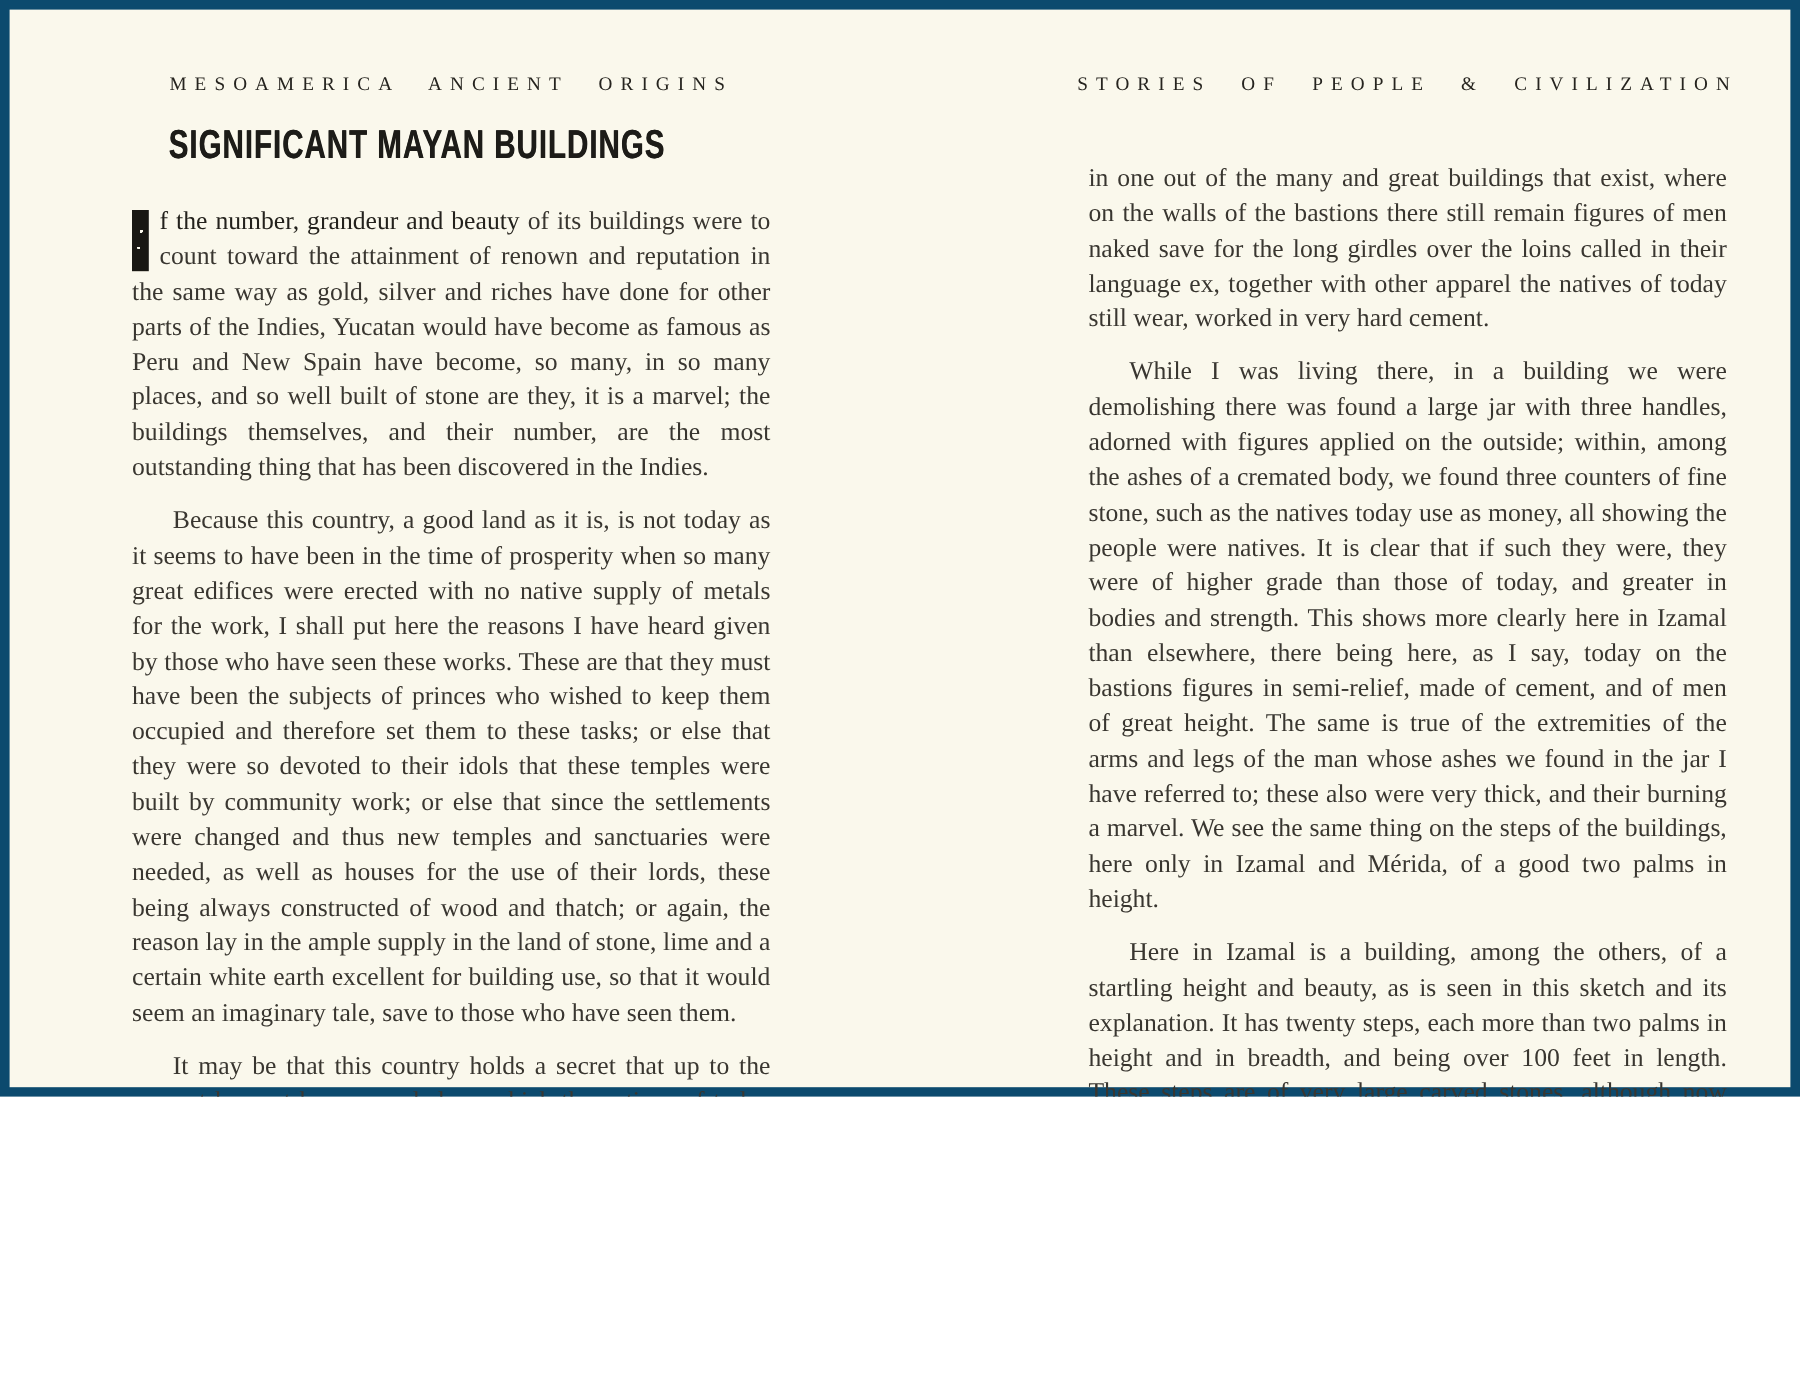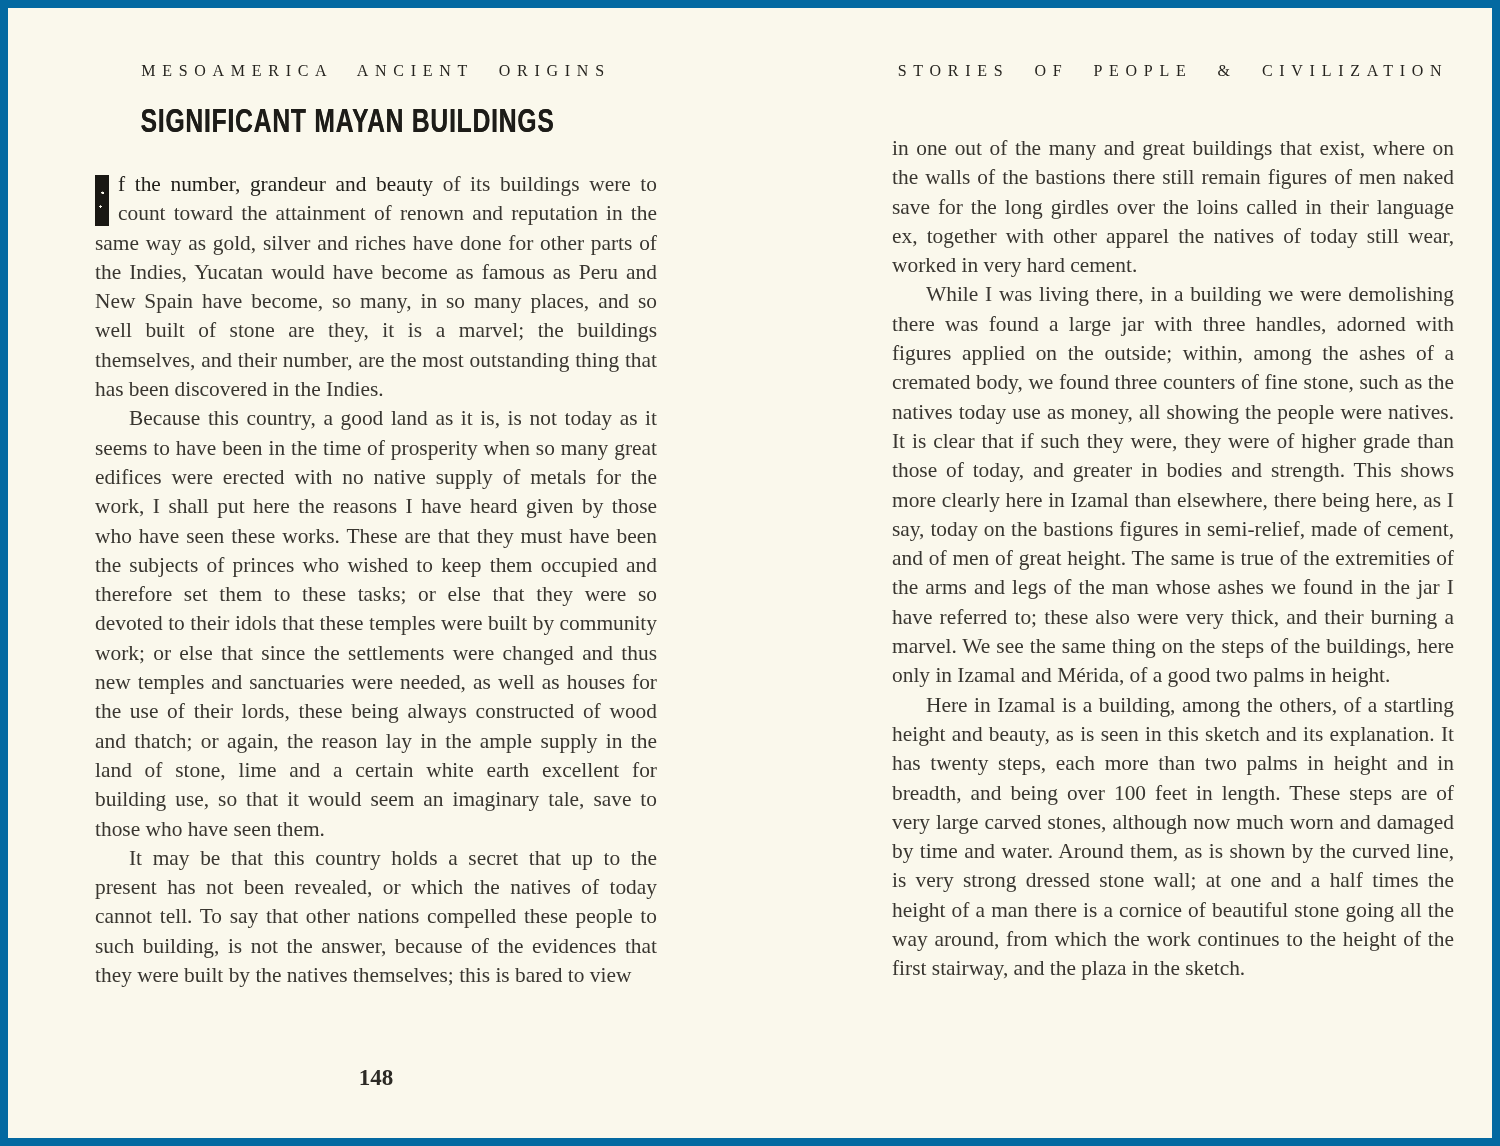--- a/index.html
+++ b/index.html
@@ -4,22 +4,22 @@
 <style>
   html, body {
     margin: 0;
     padding: 0;
     background: #ffffff;
     font-family: "Liberation Serif", serif;
   }
   .canvas {
     position: relative;
     width: 1500px;
-    height: 1146px;
-    background: #0369a1;
+    height: 914px;
+    background: #0c4a6e;
     overflow: hidden;
   }
   .spread {
     position: absolute;
     left: 8px;
     top: 8px;
     right: 8px;
     bottom: 8px;
     background: #faf8ec;
   }
@@ -62,21 +62,21 @@
     color: #393630;
     font-size: 21.4px;
     line-height: 29.3px;
     text-align: justify;
     hyphens: none;
   }
   .page.left  .body-text { margin-top: 31px; }
   .page.right .body-text { margin-top: 54px; }
 
   .body-text p {
-    margin: 0;
+    margin: 15px;
   }
   .body-text p.indent {
     text-indent: 34px;
   }
 
   .dropcap {
     float: left;
     width: 14px;
     height: 51px;
     margin: 5px 9px 0 0;

